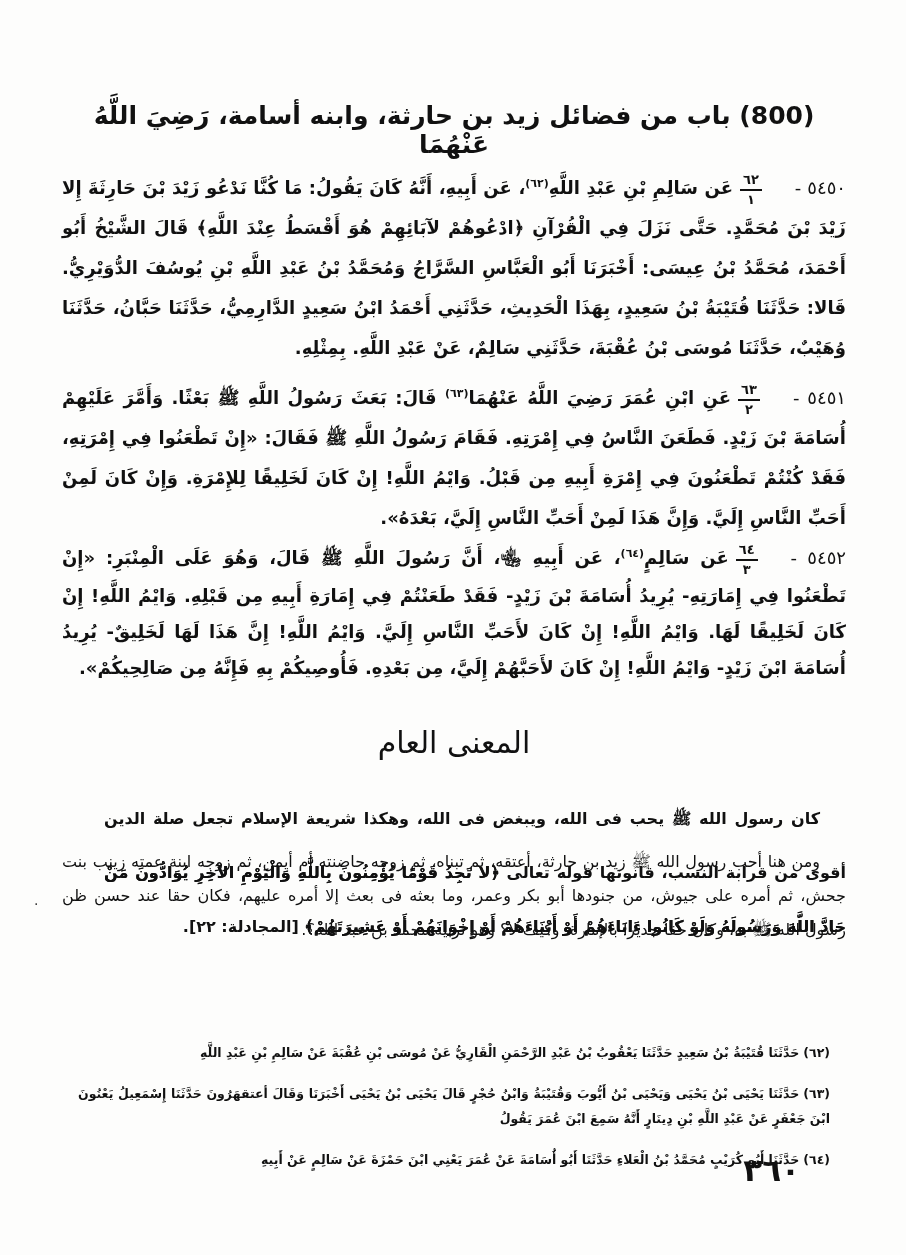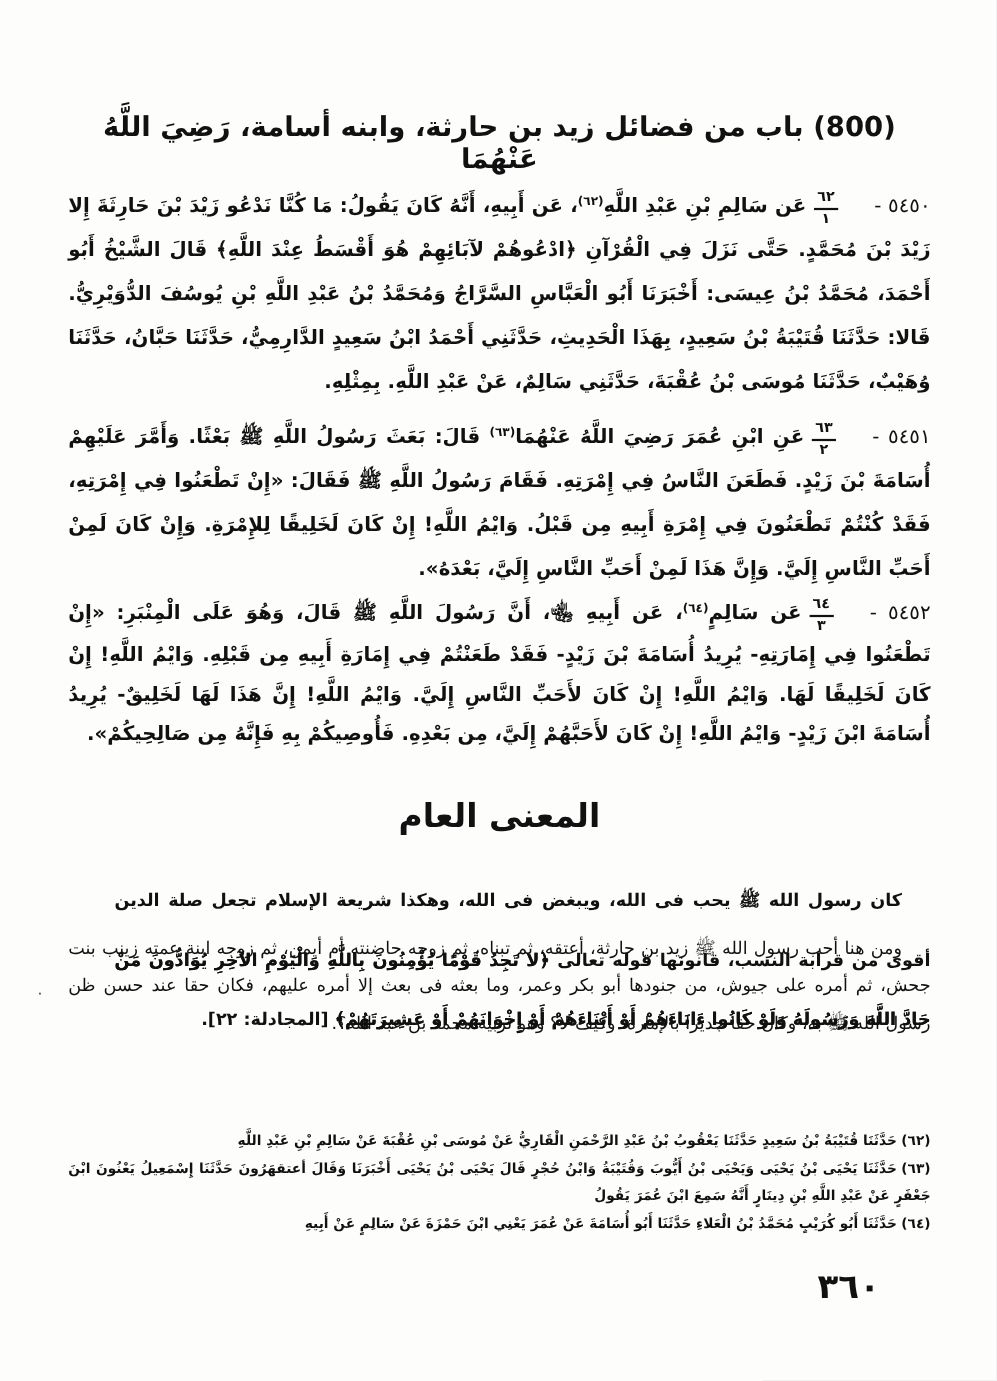--- a/index.html
+++ b/index.html
@@ -53,42 +53,42 @@
   sup.fnref{
     font-size:11px;
     vertical-align:super;
     line-height:0;
     font-weight:bold;
   }
   .section-header{
     top:700px;
     text-align:center;
     font-size:30px;
-    font-weight:bold;
+    font-weight:normal;
   }
   .meaning{
     font-size:16px;
     font-weight:bold;
     text-align:justify;
     text-indent:26px;
   }
   .meaning.p1{top:776px;line-height:54px;margin-left:42px;}
   .meaning.p2{top:829px;line-height:34px;font-weight:400;}
   .verse{
     font-weight:900;
     text-shadow:0 0 0.6px currentColor;
   }
   .footnotes{
     top:1024px;
     font-size:12.5px;
     font-weight:bold;
     line-height:25px;
     text-align:justify;
   }
-  .footnote{margin:0;}
+  .footnote{margin:16px;}
   .fn-marker{margin-left:4px;}
   .page-number{
     position:absolute;
     top:1152px;
     right:106px;
     font-size:31px;
     font-weight:bold;
     letter-spacing:2px;
   }
   .margin-dot{

